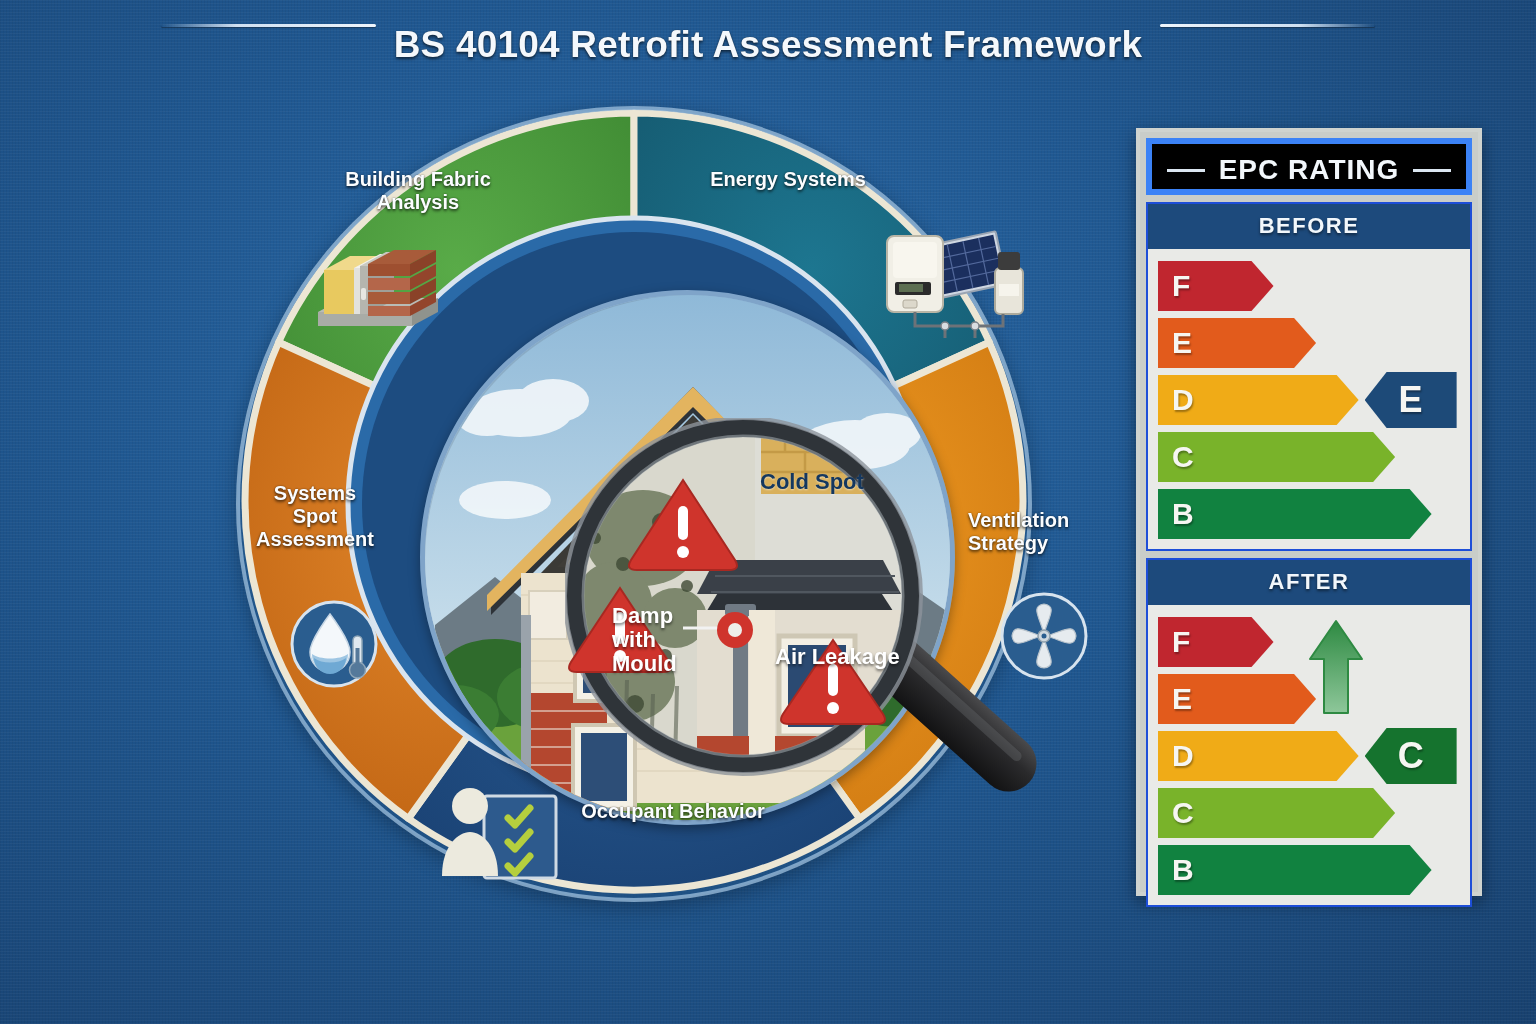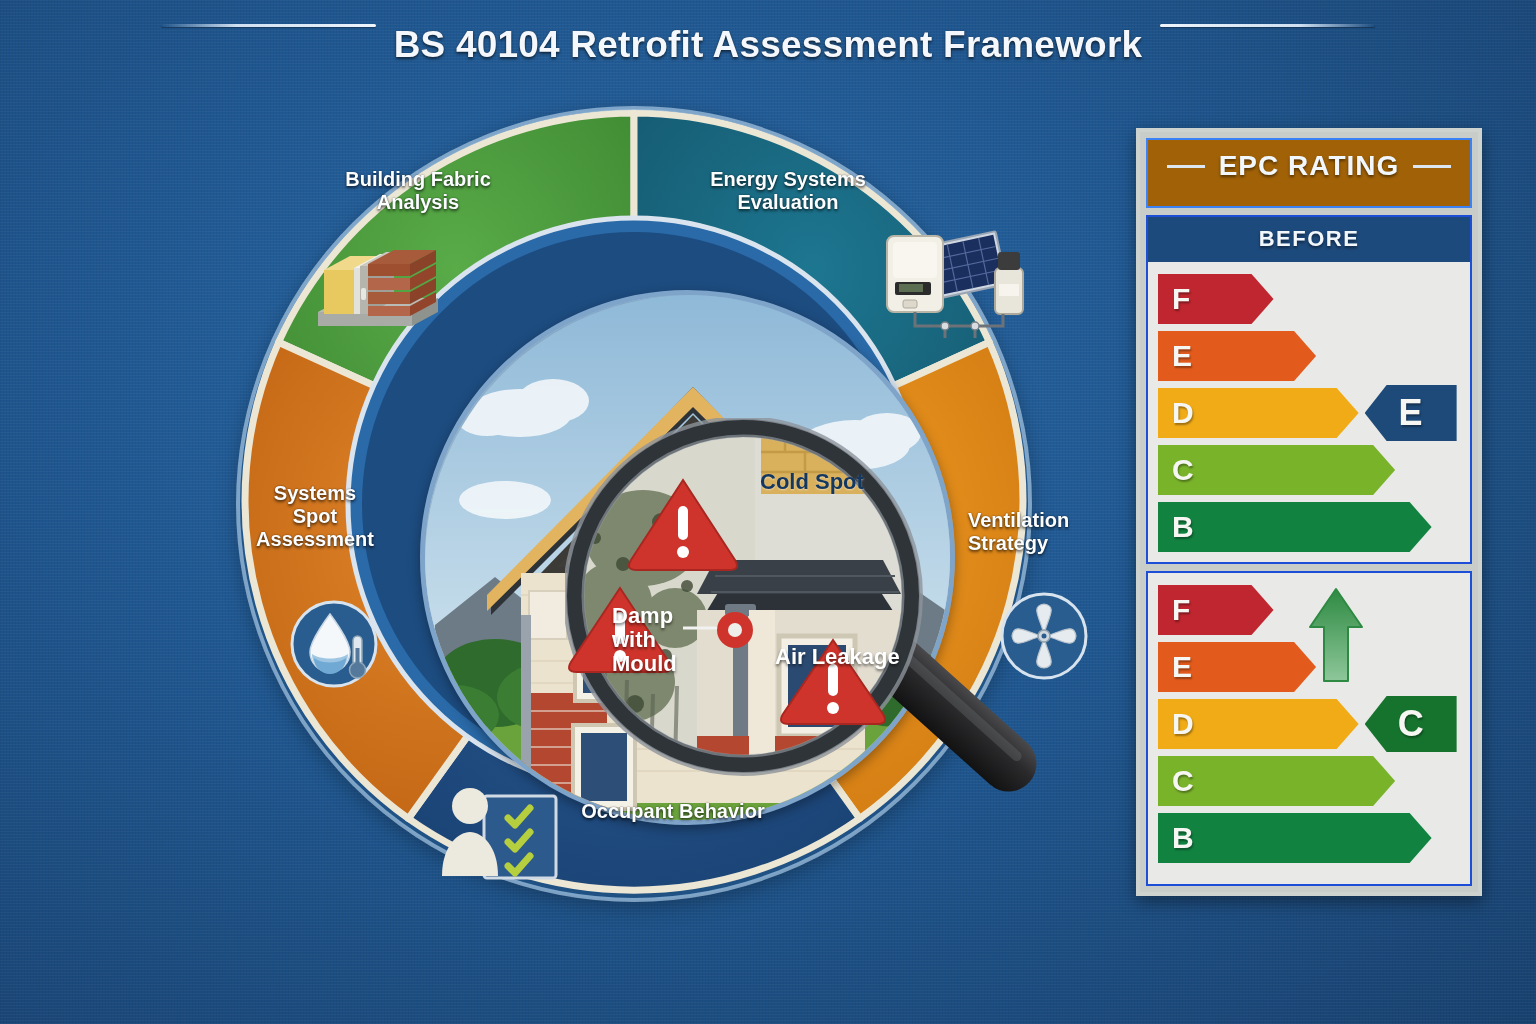--- a/index.html
+++ b/index.html
@@ -94,24 +94,24 @@
   
   #epc-panel {
     position: absolute; left: 1136px; top: 128px; width: 346px; height: 768px;
     background: #c9cdc9;
     border: 4px solid #cfd3cf;
     box-shadow: 0 6px 16px rgba(0,0,0,.4);
     z-index: 6; padding: 6px;
     display: flex; flex-direction: column; gap: 7px;
   }
   .epc-head {
-    background: #a16207; color: #f2f7fb; text-align: center;
+    background: #000000; color: #f2f7fb; text-align: center;
     font-weight: bold; font-size: 28px; letter-spacing: 1px;
-    padding: 10px 0 24px; position: relative;
-    border: 2px solid #3b82f6;
+    padding: 10px 0 3px; position: relative;
+    border: 6px solid #3b82f6;
     text-shadow: 0 2px 3px rgba(0,0,0,.5);
     display: flex; align-items:center; justify-content:center; gap: 14px;
   }
   .epc-head .hr { display:inline-block; width: 38px; height: 3px; background:#dbe6f1; }
   .epc-sub {
     background: #1d4a7c; color: #f2f7fb; text-align: center;
     font-weight: bold; font-size: 22px; letter-spacing: 1.5px;
     padding: 9px 0 10px;
     text-shadow: 0 2px 3px rgba(0,0,0,.5);
   }
@@ -201,21 +201,20 @@
     <circle cx="400" cy="400" r="396" fill="none" stroke="#9fc0dd" stroke-width="4" opacity=".75"></circle>
   </svg>
 </div>
 
 <div class="seg-label" id="label-fabric">
   <div>Building Fabric</div>
   <div>Analysis</div>
 </div>
 <div class="seg-label" id="label-energy">
   <div>Energy Systems</div>
-  <div>Evaluation</div>
 </div>
 <div class="seg-label" id="label-vent">
   <div>Ventilation</div>
   <div>Strategy</div>
 </div>
 <div class="seg-label" id="label-occupant">
   <div>Occupant Behavior</div>
 </div>
 <div class="seg-label" id="label-moisture">
   <div>Systems</div>
@@ -568,20 +567,21 @@
             <div class="epc-bar" style="background: rgb(121, 179, 42); width: 78%;">C</div>
           </div>
           <div class="epc-row">
             <div class="epc-bar" style="background: rgb(17, 130, 64); width: 90%;">B</div>
           </div>
         </div>
     </div>
   </div>
 
   <div class="epc-block">
+    <div class="epc-sub">AFTER</div>
     <div class="epc-body">
       <div class="epc-rows" id="after-rows">
           <div class="epc-row">
             <div class="epc-bar" style="background: rgb(192, 38, 47); width: 38%;">F</div>
           </div>
           <div class="epc-row">
             <div class="epc-bar" style="background: rgb(226, 91, 28); width: 52%;">E</div>
           </div>
           <div class="epc-row">
             <div class="epc-bar" style="background: rgb(240, 171, 23); width: 66%;">D</div>

